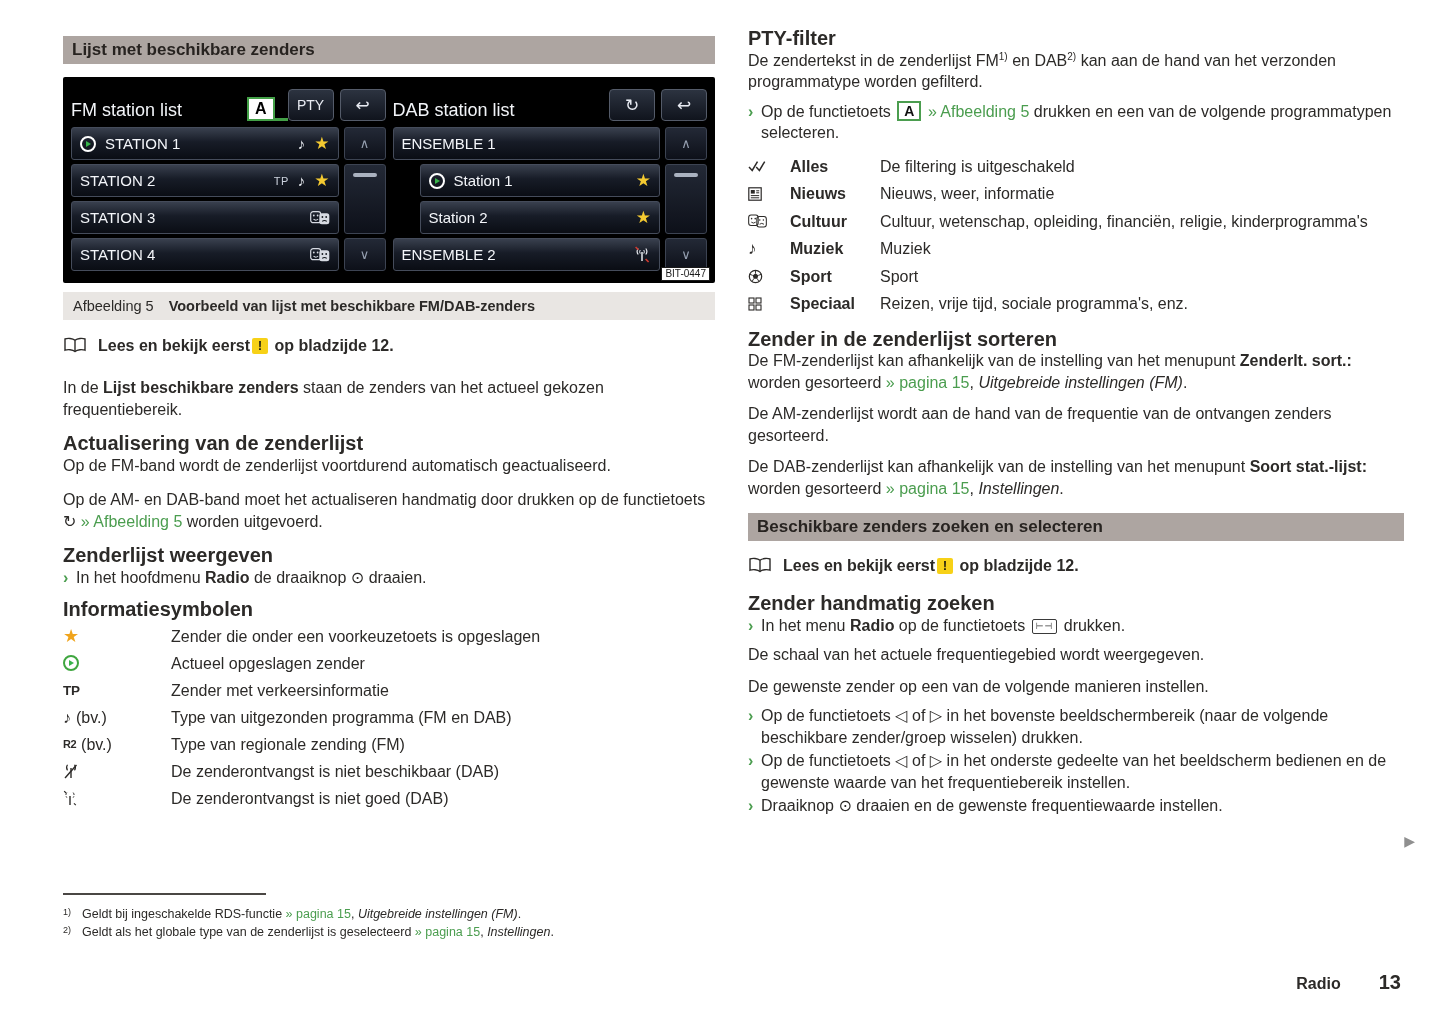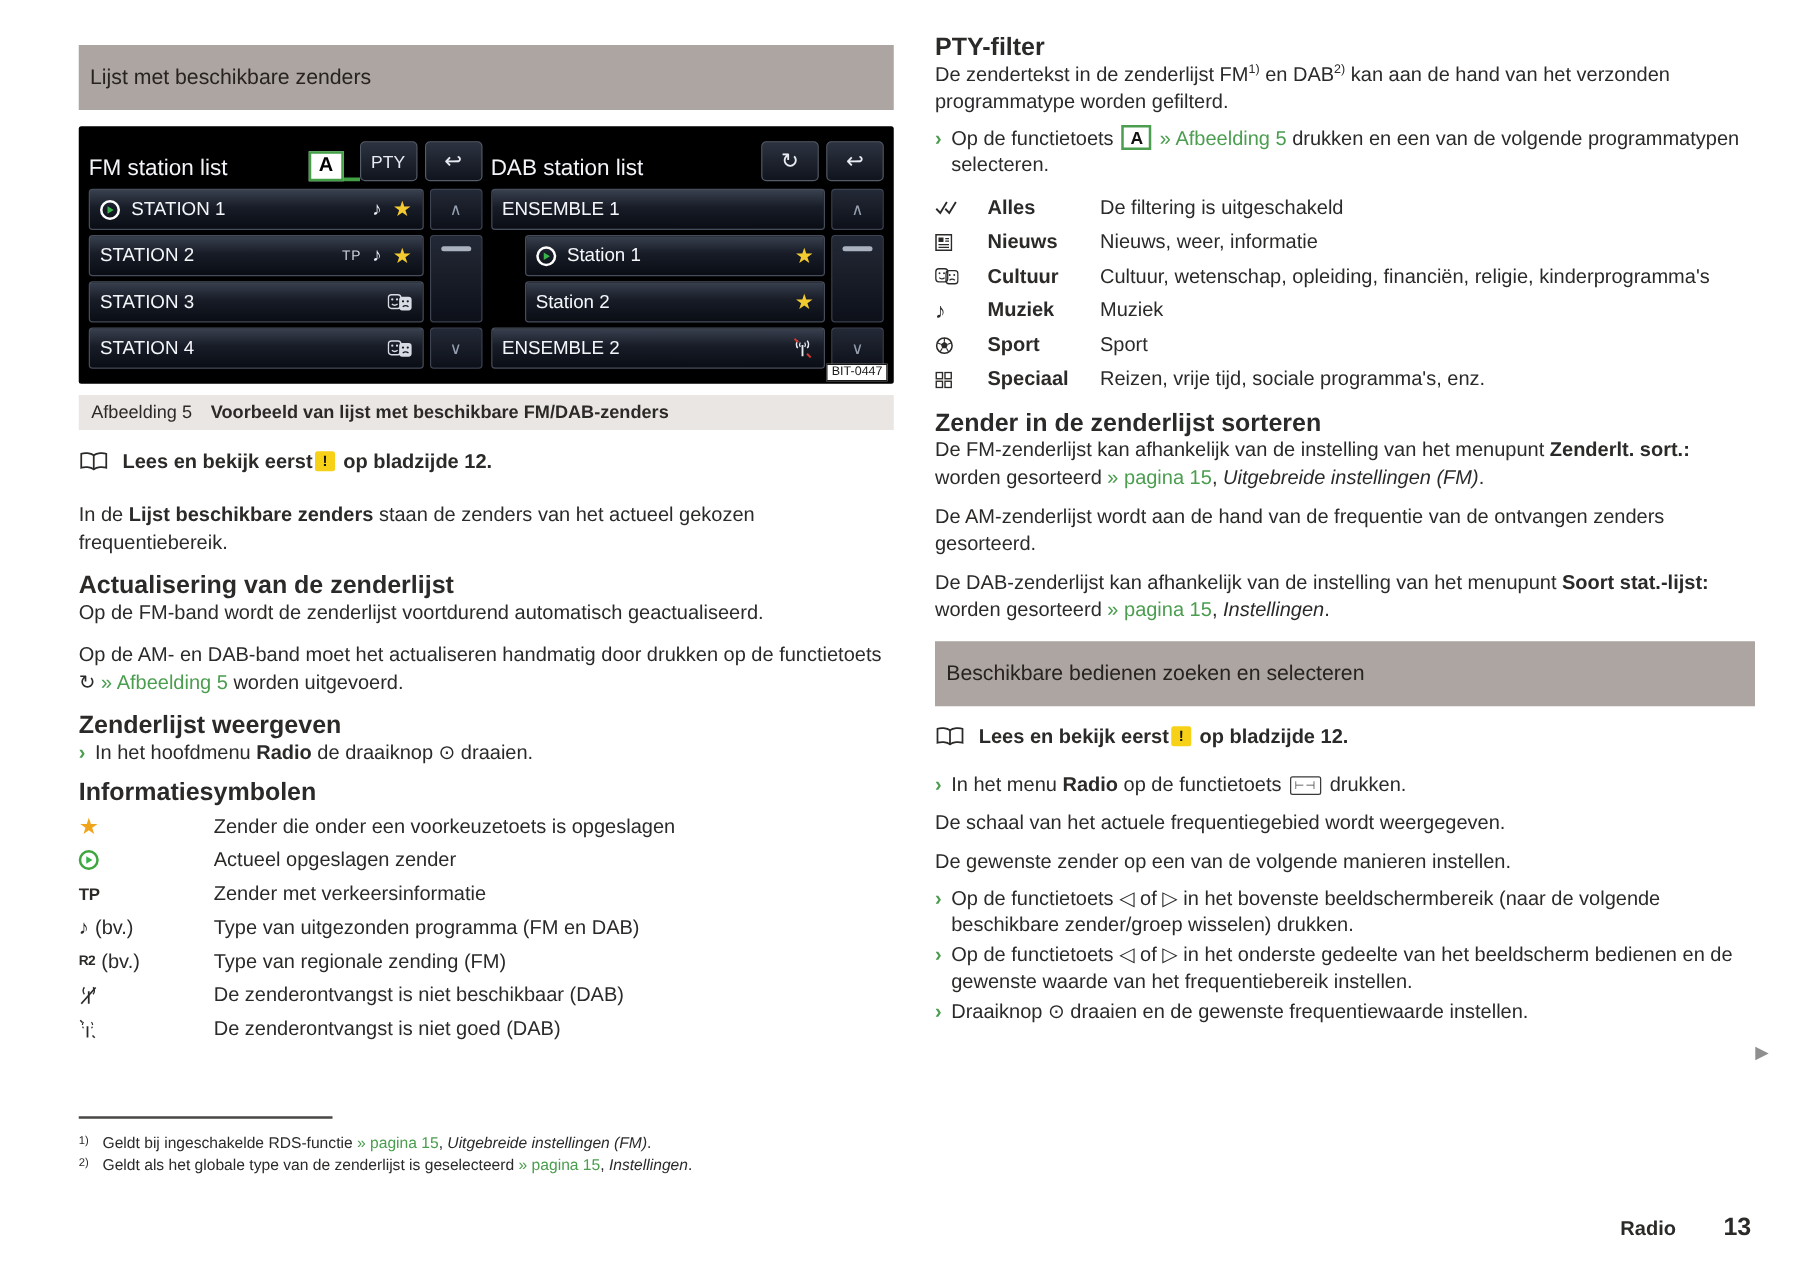--- a/index.html
+++ b/index.html
@@ -7,21 +7,21 @@
   body{font-family:"Liberation Sans","DejaVu Sans",sans-serif;color:#2c2a28;}
   .page{position:relative;width:1445px;height:1020px;background:#fff;overflow:hidden;}
   .col{position:absolute;top:36px;}
   .col-left{left:63px;width:652px;}
   .col-right{left:748px;top:28px;width:656px;}
   p{margin:0;font-size:16px;line-height:21.5px;}
   h3{margin:0;font-size:20px;line-height:21.5px;font-weight:700;}
   .mb2{margin-bottom:2px}.mb8{margin-bottom:8px}.mb10{margin-bottom:10px}
   .mb11{margin-bottom:11px}.mb12{margin-bottom:12px}.mb13{margin-bottom:13px}.mb14{margin-bottom:14px}.mb18{margin-bottom:18px}
 
-  .h-bar{background:#ada5a1;color:#272320;font-size:17px;font-weight:400;line-height:20px;padding:16px 9px;margin-bottom:13px;}
+  .h-bar{background:#ada5a1;color:#272320;font-size:17px;font-weight:700;line-height:20px;padding:4px 9px;margin-bottom:13px;}
 
   
   .seg.b{font-weight:700}
   .seg.i{font-style:italic}
   .seg.g{color:#4b9d4f}
   .seg.sup{font-size:10px;vertical-align:super;line-height:0;}
   .seg.warn{display:inline-block;background:#f7d117;color:#111;font-weight:700;font-size:12px;line-height:16px;width:16px;text-align:center;border-radius:2px;margin:0 2px;transform:translateY(-1px);}
   .seg.keyA{display:inline-block;border:2px solid #4b9d4f;background:#fff;color:#111;font-weight:700;font-size:14px;line-height:16px;padding:0 5px;margin:0 2px;transform:translateY(-1px);}
   .seg.keybox{display:inline-block;border:1.3px solid #3a3a3a;border-radius:2px;font-size:9px;line-height:11px;padding:1px 3px;letter-spacing:1px;color:#3a3a3a;transform:translateY(-2px);margin:0 2px;}
   .seg.sym{font-weight:400}
@@ -378,33 +378,34 @@
     </div>
 
     <div class="mb10">
       <h3>Zender in de zenderlijst sorteren</h3>
       <p><span class="seg">De FM-zenderlijst kan afhankelijk van de instelling van het menupunt </span><span class="seg b">Zenderlt. sort.:</span><span class="seg"> worden gesorteerd </span><span class="seg g">» pagina 15</span><span class="seg">, </span><span class="seg i">Uitgebreide instellingen (FM)</span><span class="seg">.</span></p>
     </div>
 
     <p class="mb10"><span class="seg">De AM-zenderlijst wordt aan de hand van de frequentie van de ontvangen zenders gesorteerd.</span></p>
     <p class="mb14"><span class="seg">De DAB-zenderlijst kan afhankelijk van de instelling van het menupunt </span><span class="seg b">Soort stat.-lijst:</span><span class="seg"> worden gesorteerd </span><span class="seg g">» pagina 15</span><span class="seg">, </span><span class="seg i">Instellingen</span><span class="seg">.</span></p>
 
-    <div class="h-bar" style="margin-bottom:14px;">Beschikbare bedienen zoeken en selecteren</div>
+    <div class="h-bar" style="margin-bottom:14px;">Beschikbare zenders zoeken en selecteren</div>
 
     <div class="readfirst mb14">
       <span class="book">
         <svg width="24" height="16" viewBox="0 0 24 16">
             <path d="M12 3.2 C9.5 1.2 4.5 1 2 2 v11.2 c2.8 -1 7.5 -0.8 10 1.3 c2.5 -2.1 7.2 -2.3 10 -1.3 V2 c-2.5 -1 -7.5 -0.8 -10 1.2 z" fill="none" stroke="#2c2a28" stroke-width="1.4"></path>
             <line x1="12" y1="3.2" x2="12" y2="14.5" stroke="#2c2a28" stroke-width="1.4"></line>
           </svg>
       </span>
       <span><span class="seg b">Lees en bekijk eerst</span><span class="seg warn">!</span><span class="seg b"> op bladzijde 12.</span></span>
     </div>
 
     <div class="mb8">
+      <h3>Zender handmatig zoeken</h3>
       <div class="bullet">
         <span class="chev">›</span>
         <span><span class="seg">In het menu </span><span class="seg b">Radio</span><span class="seg"> op de functietoets </span><span class="seg keybox">⊢⊣</span><span class="seg"> drukken.</span></span>
       </div>
     </div>
 
     <p class="mb10"><span class="seg">De schaal van het actuele frequentiegebied wordt weergegeven.</span></p>
     <p class="mb8"><span class="seg">De gewenste zender op een van de volgende manieren instellen.</span></p>
 
     <div class="bullet mb2">

